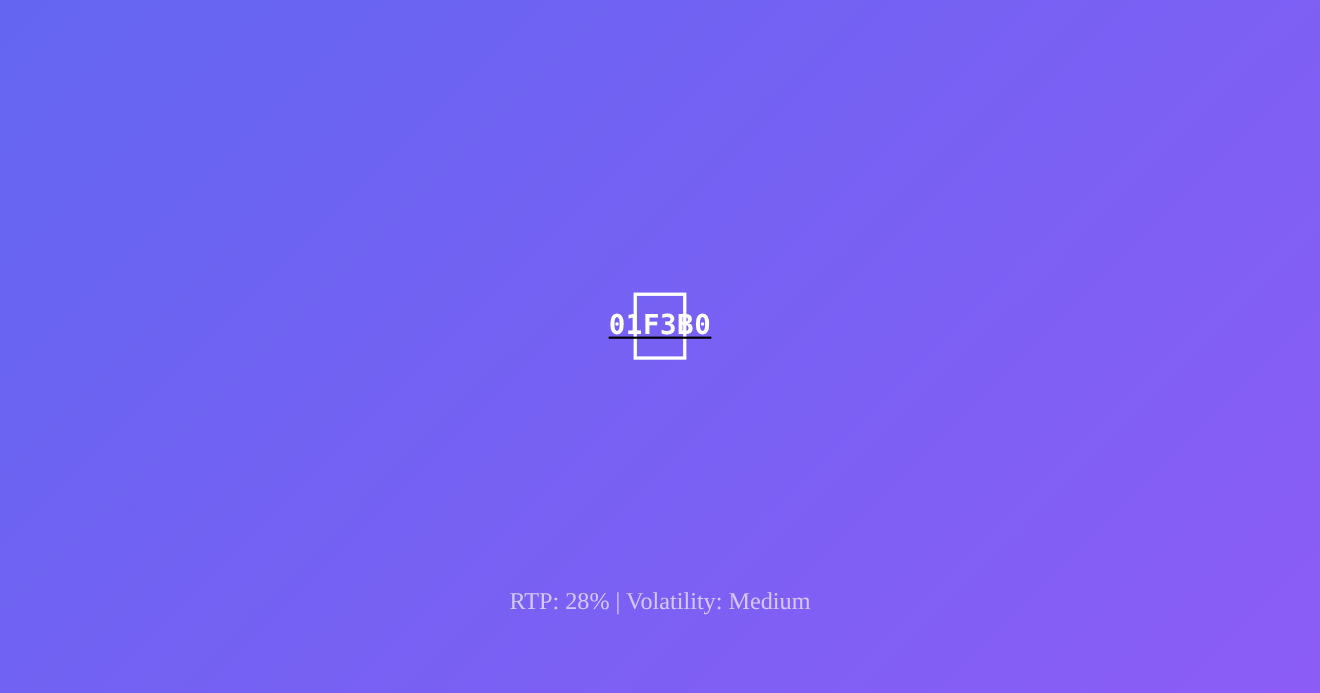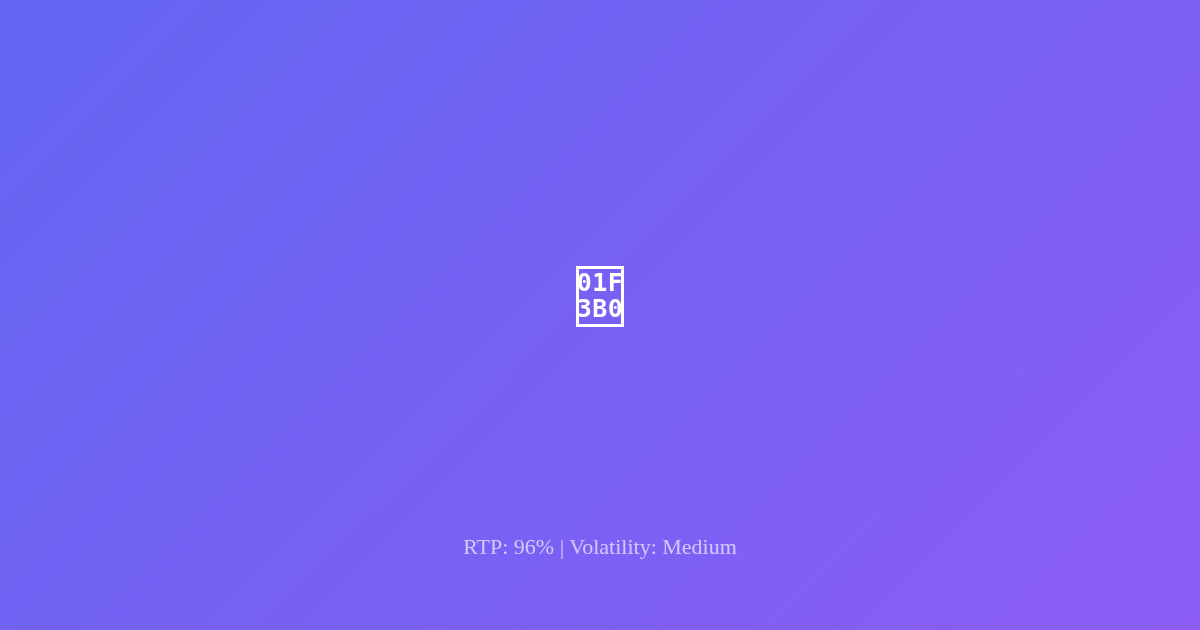--- a/index.html
+++ b/index.html
@@ -43,30 +43,31 @@
     align-items: center;
     justify-content: center;
     gap: 30px;
     width: 100%;
   }
 
   
   .tofu {
     box-sizing: border-box;
     display: inline-flex;
-    flex-direction: column;
+    flex-direction: row;
     align-items: center;
     justify-content: center;
     width: 48px;
     height: 61px;
     border: 3px solid #ffffff;
     line-height: 1;
     flex: 0 0 auto;
     position: relative;
     top: 2px;
+    text-decoration: underline;
   }
 
   .tofu-row {
     font-family: "DejaVu Sans Mono", "Liberation Mono", monospace;
     font-size: 25px;
     font-weight: 700;
     letter-spacing: 0.5px;
     color: #ffffff;
     line-height: 26px;
     display: block;
@@ -121,15 +122,15 @@
         <span class="tofu-row">01F</span>
         <span class="tofu-row">3B0</span>
       </span>
 
 
     </div>
 
 
   </div>
 
-  <div class="footer-meta">RTP: 96% | Volatility: Medium</div>
+  <div class="footer-meta">RTP: 28% | Volatility: Medium</div>
 
 </div>
 
 </body></html>

